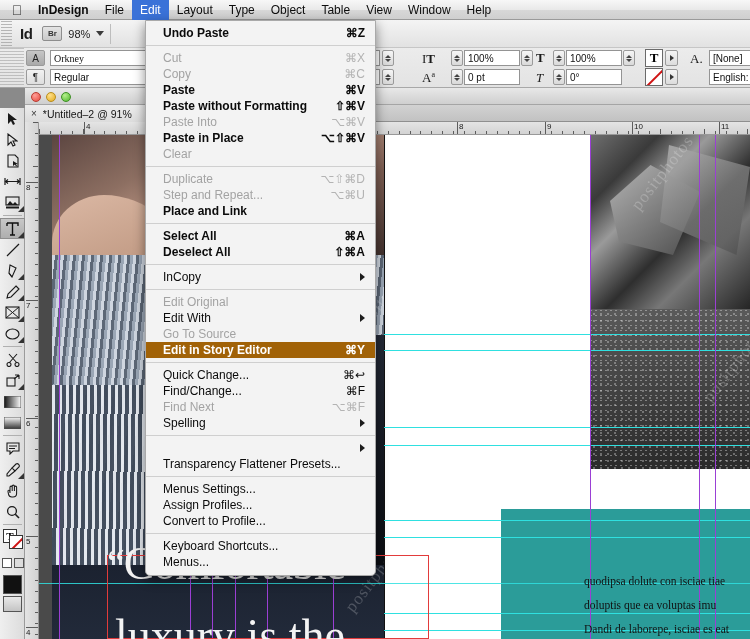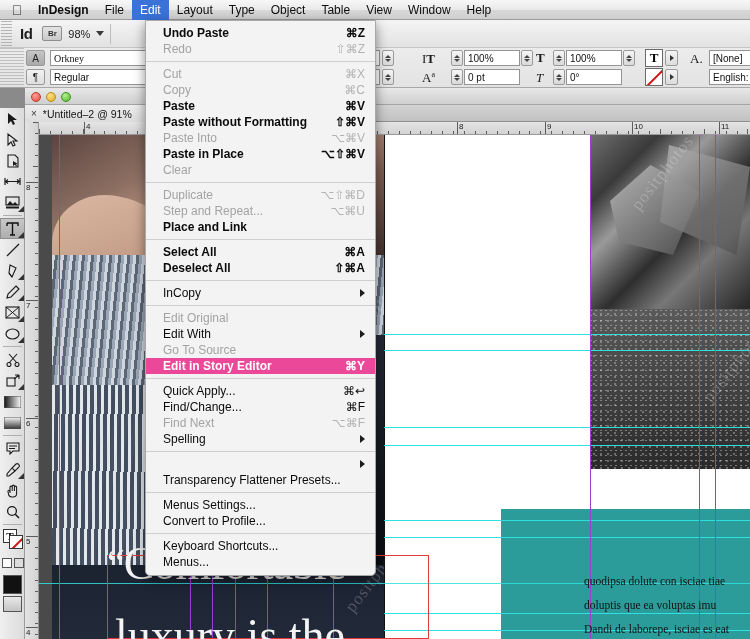--- a/index.html
+++ b/index.html
@@ -195,21 +195,21 @@
   #tb-screen{ width:19px;height:16px;border:1px solid #555;background:linear-gradient(to bottom,#e9e9e9,#c4c4c4);margin:2px auto;}
 
   
   #editmenu{ position:absolute; left:145px; top:20px; width:231px;
      background:#f3f3f3; border:1px solid #a9a9a9; border-radius:0 0 5px 5px;
      box-shadow:0 4px 12px rgba(0,0,0,.45); z-index:70; padding:4px 0 5px 0;}
   .menurow{ position:relative; height:16px; line-height:16px; padding:0 10px 0 17px;
      font-size:12px; color:#0b0b0b; display:flex; align-items:center; white-space:nowrap;}
   .menurow.bold{ font-weight:bold; }
   .menurow.dim{ color:#a3a3a3; }
-  .menurow.hl{ background:#ec4899; color:#ffffff; font-weight:bold;justify-content:flex-end;}
+  .menurow.hl{ background:#a16207; color:#ffffff; font-weight:bold;justify-content:flex-end;}
   .menurow .sc{ margin-left:auto; font-size:12px; letter-spacing:0px;}
   .menurow.dim .sc{ color:#b3b3b3;}
   .menurow .sub{ margin-left:auto; width:0;height:0;
      border-top:4px solid transparent;border-bottom:4px solid transparent;border-left:5px solid #1c1c1c;}
   .menusep{ height:1px; background:#cfcfcf; margin:4px 0;}
 </style>
 </head>
 <body>
 
 <div id="docwin">
@@ -670,24 +670,20 @@
   <span class="mi">View</span>
   <span class="mi">Window</span>
   <span class="mi">Help</span>
 </div>
 
 <div id="editmenu">
     <div class="menurow bold">
       <span>Undo Paste</span>
       <span class="sc">⌘Z</span>
     </div>
-    <div class="menurow dim">
-      <span>Redo</span>
-      <span class="sc">⇧⌘Z</span>
-    </div>
     <div class="menusep"></div>
     <div class="menurow dim">
       <span>Cut</span>
       <span class="sc">⌘X</span>
     </div>
     <div class="menurow dim">
       <span>Copy</span>
       <span class="sc">⌘C</span>
     </div>
     <div class="menurow bold">
@@ -745,21 +741,21 @@
     </div>
     <div class="menurow dim">
       <span>Go To Source</span>
     </div>
     <div class="menurow hl">
       <span>Edit in Story Editor</span>
       <span class="sc">⌘Y</span>
     </div>
     <div class="menusep"></div>
     <div class="menurow">
-      <span>Quick Apply...</span>
+      <span>Quick Change...</span>
       <span class="sc">⌘↩</span>
     </div>
     <div class="menurow">
       <span>Find/Change...</span>
       <span class="sc">⌘F</span>
     </div>
     <div class="menurow dim">
       <span>Find Next</span>
       <span class="sc">⌥⌘F</span>
     </div>
@@ -772,20 +768,23 @@
       <span class="sub"></span>
     </div>
     <div class="menurow">
       <span>Transparency Flattener Presets...</span>
     </div>
     <div class="menusep"></div>
     <div class="menurow">
       <span>Menus Settings...</span>
     </div>
     <div class="menurow">
+      <span>Assign Profiles...</span>
+    </div>
+    <div class="menurow">
       <span>Convert to Profile...</span>
     </div>
     <div class="menusep"></div>
     <div class="menurow">
       <span>Keyboard Shortcuts...</span>
     </div>
     <div class="menurow">
       <span>Menus...</span>
     </div>
   </div>

